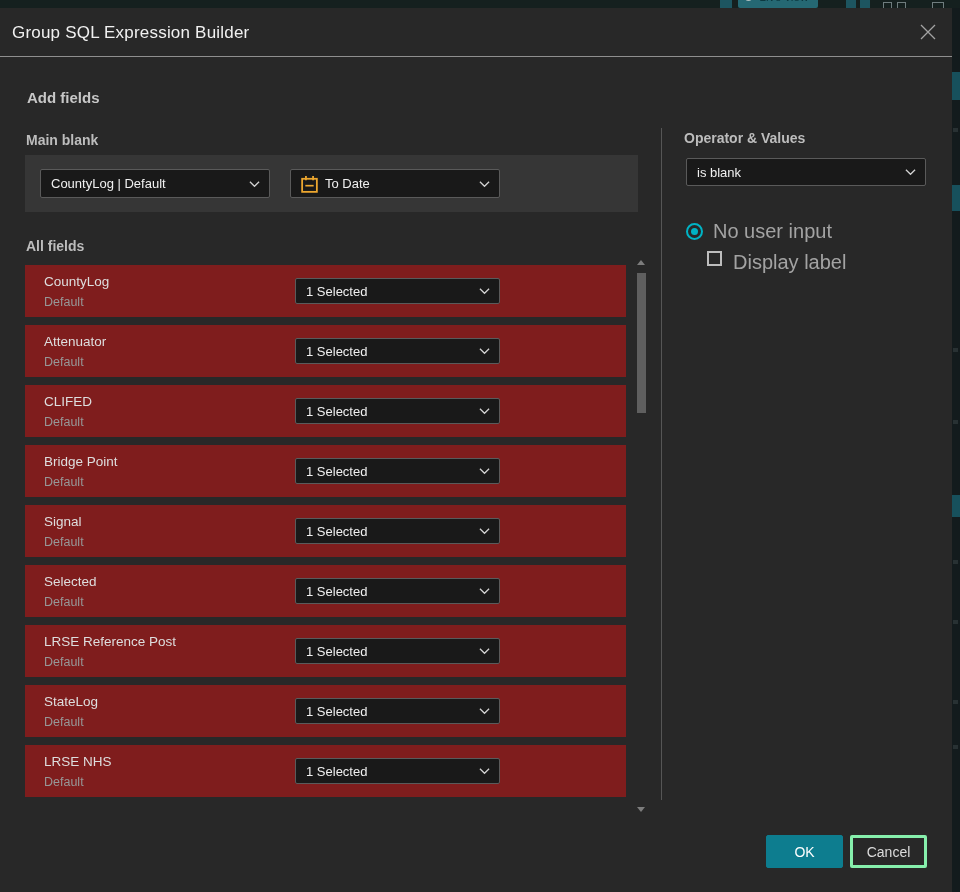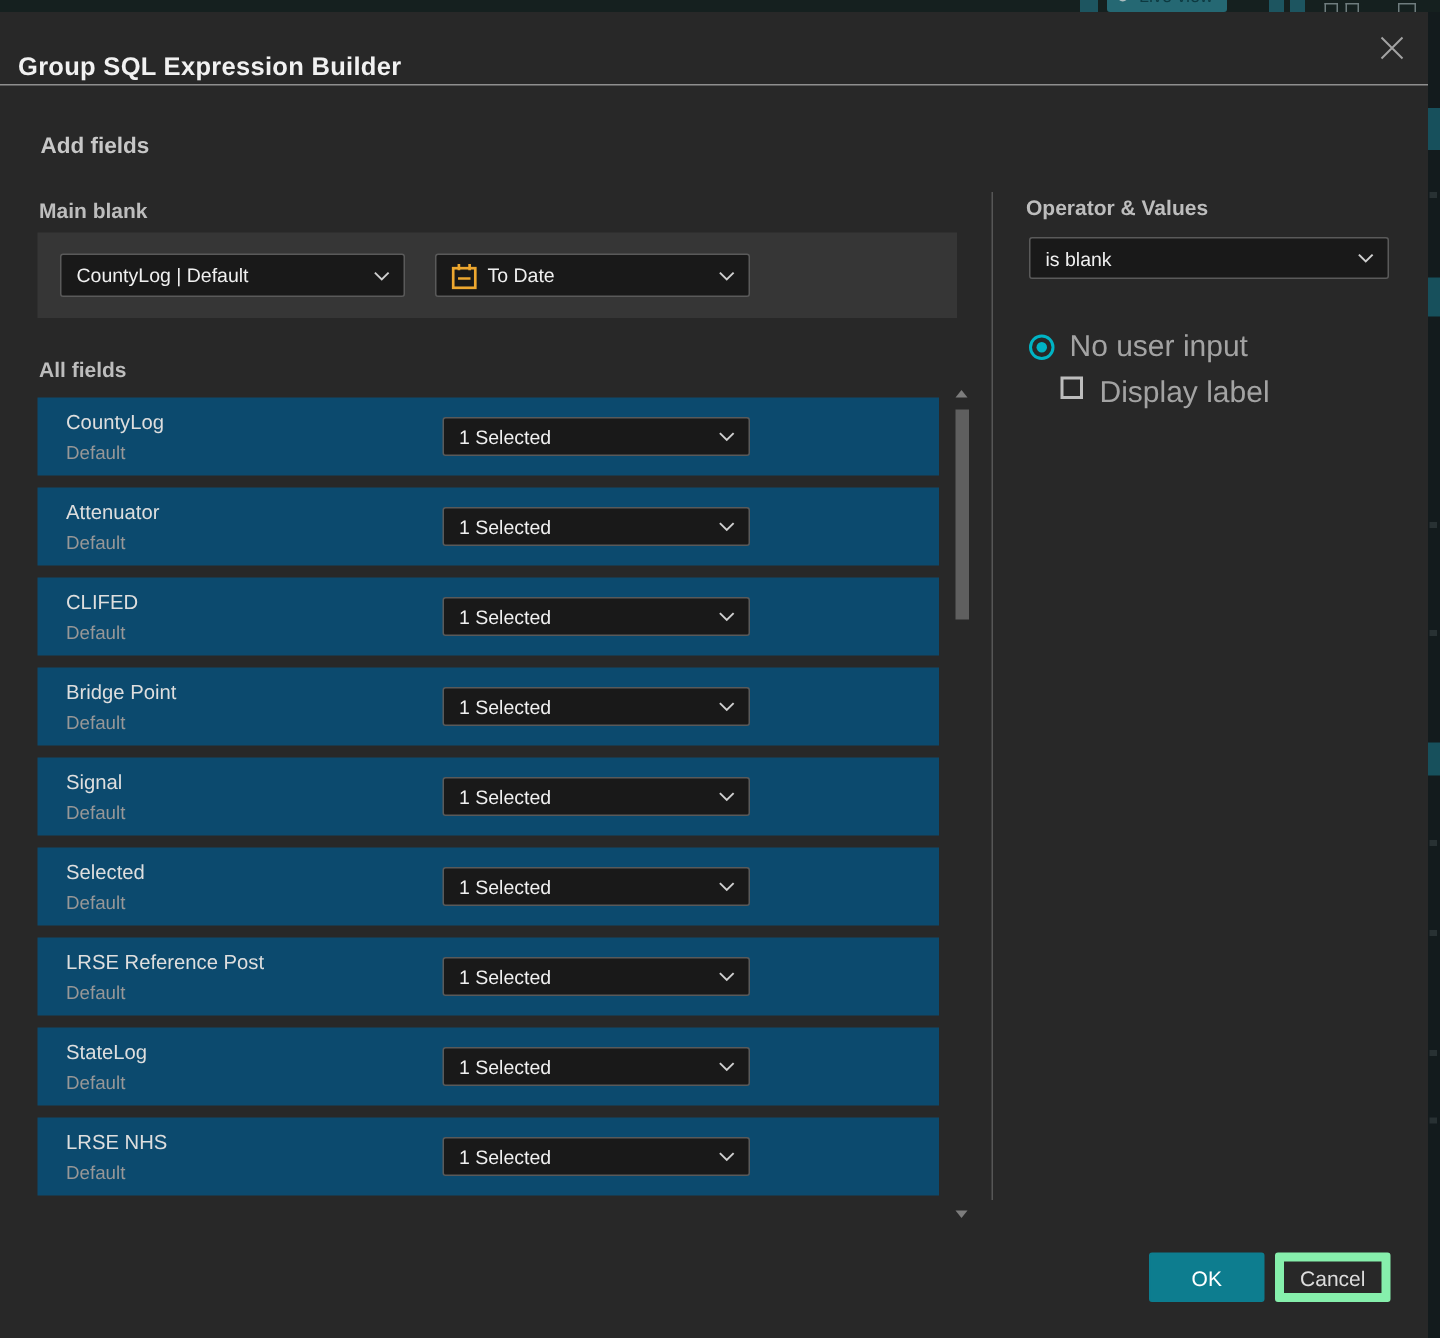--- a/index.html
+++ b/index.html
@@ -17,21 +17,21 @@
   .frag { position:absolute; top:0; height:8px; }
   .frag.teal { background:#1d5560; }
   .frag.outline { top:2px; height:6px; background:transparent; border:1px solid #6f7c7e; border-bottom:none; }
   .right-strip { position:absolute; right:0; top:8px; width:8px; height:884px; background:#131b1d; }
   .rs-block { position:absolute; left:0; width:8px; background:#17505c; }
   .rs-dot { position:absolute; left:1px; width:5px; height:4px; background:#39444622; background:#3a4446; opacity:.55; }
 
   
   .dialog { position:absolute; left:0; top:8px; width:952px; height:884px; background:#282828; color:#e4e4e4; }
   .dlg-header { position:absolute; left:0; top:0; width:100%; height:49px; border-bottom:1px solid #8f8f8f; }
-  .dlg-title { position:absolute; left:12px; top:12px; line-height:49px; font-size:17px; font-weight:bold; color:#f1f1f1; letter-spacing:.2px; }
+  .dlg-title { position:absolute; left:12px; top:0; line-height:49px; font-size:17px; font-weight:normal; color:#f1f1f1; letter-spacing:.2px; }
   .close-btn { position:absolute; right:9px; top:9px; width:30px; height:30px; background:none; border:none; cursor:pointer;
                display:flex; align-items:center; justify-content:center; }
 
   .sec-label { position:absolute; font-size:14px; font-weight:bold; color:#bdbdbd; }
   .add-fields { position:absolute; left:27px; top:81px; font-size:15px; font-weight:bold; color:#c7c7c7; }
 
   
   .select { position:absolute; background:#191919; border:1px solid #5a5a5a; border-radius:2px;
             display:flex; align-items:center; padding:0 26px 0 10px; cursor:pointer; }
   .sel-text { font-size:13px; color:#f0f0f0; white-space:nowrap; }
@@ -40,21 +40,21 @@
   
   .main-field-label { left:26px; top:124px; }
   .main-panel { position:absolute; left:25px; top:147px; width:613px; height:57px; background:#363636; }
   .field-select { left:15px; top:14px; width:230px; height:29px; }
   .date-select  { left:265px; top:14px; width:210px; height:29px; padding-left:34px; }
   .cal-icon { position:absolute; left:9px; top:5px; }
 
   
   .all-fields-label { left:26px; top:230px; }
   .rows { position:absolute; left:25px; top:257px; width:601px; }
-  .row { position:relative; width:601px; height:52px; background:#0c4a6e; margin-bottom:8px; }
+  .row { position:relative; width:601px; height:52px; background:#7f1d1d; margin-bottom:8px; }
   .row-name { position:absolute; left:19px; top:9px;  font-size:13.5px; color:#dedede; }
   .row-sub  { position:absolute; left:19px; top:30px; font-size:12.5px; color:#979797; }
   .row-select { left:270px; top:13px; width:205px; height:26px; }
 
   
   .scrollbar { position:absolute; left:636px; top:252px; width:11px; height:552px; }
   .sb-arrow { position:absolute; left:1px; width:0; height:0; border-left:4.5px solid transparent; border-right:4.5px solid transparent; }
   .sb-arrow.up { top:0; border-bottom:5px solid #7d7d7d; }
   .sb-arrow.down { bottom:0; border-top:5px solid #7d7d7d; }
   .sb-thumb { position:absolute; left:1px; top:13px; width:9px; height:140px; background:#5f5f5f; }
@@ -69,21 +69,21 @@
   .radio::after { content:""; position:absolute; left:3px; top:3px; width:7px; height:7px; border-radius:50%; background:#00b4c5; }
   .radio-row .lbl, .check-row .lbl { font-size:20px; color:#a3a3a3; }
 
   .check-row { position:absolute; left:707px; top:243px; display:flex; cursor:pointer; }
   .checkbox { width:15px; height:15px; border:2px solid #bdbdbd; background:transparent; margin-right:11px; }
 
   
   .btn { position:absolute; top:827px; width:77px; height:33px; font-size:14px; border-radius:2px;
          font-family:"Liberation Sans", sans-serif; cursor:pointer; }
   .btn.ok { left:766px; background:#0d7d8f; border:1px solid #0d7d8f; color:#ffffff; }
-  .btn.cancel { left:850px; background:transparent; border:6px solid #86efac; color:#dcdcdc; }
+  .btn.cancel { left:850px; background:transparent; border:3px solid #86efac; color:#dcdcdc; }
 </style>
 </head>
 <body>
 
 <div class="screen">
 
   <div class="top-strip">
     <div class="frag teal" style="left:720px; width:12px;"></div>
     <div class="lv-btn">
       <span class="lv-dot"></span>

